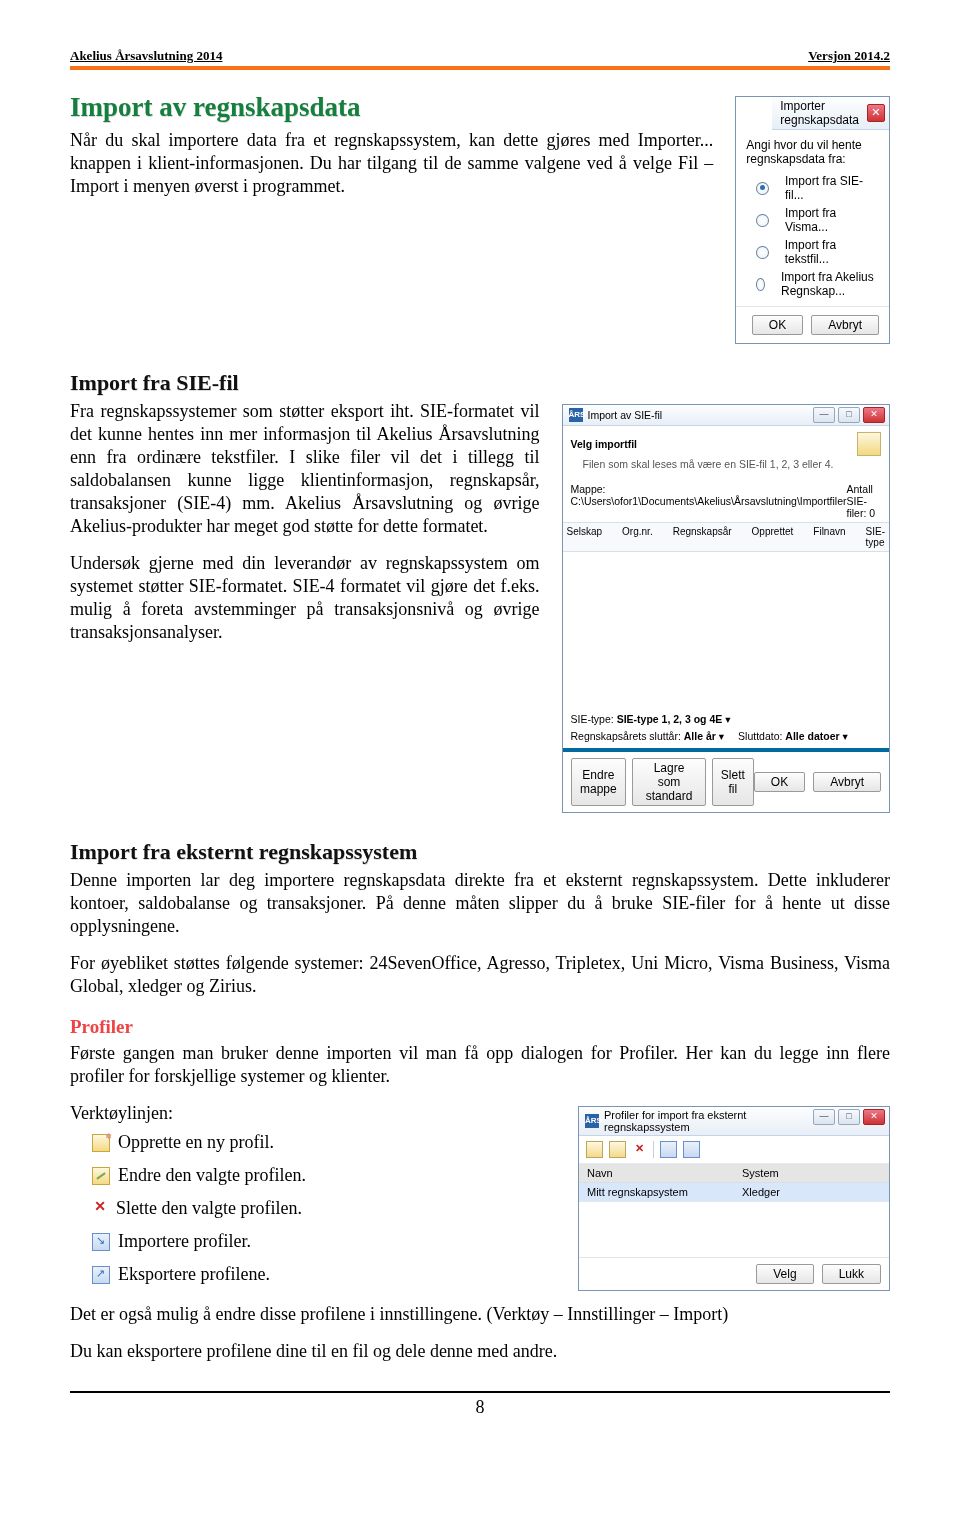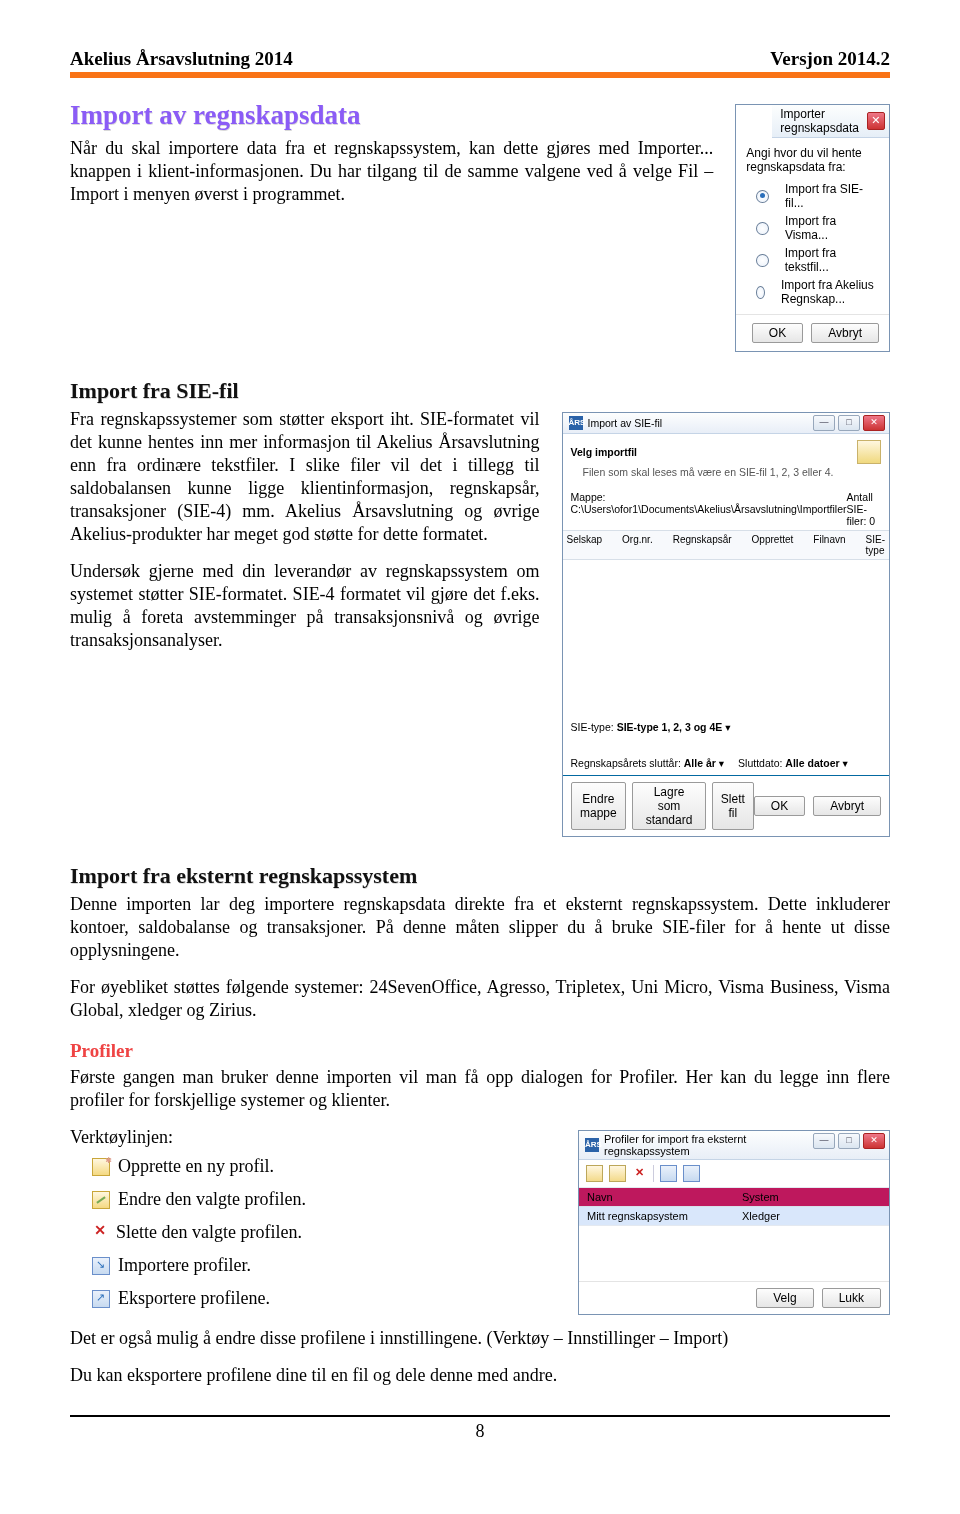--- a/index.html
+++ b/index.html
@@ -11,30 +11,31 @@
     width: 960px;
   }
   .page {
     padding: 48px 70px 40px 70px;
     box-sizing: border-box;
   }
   .header {
     display: flex;
     justify-content: space-between;
     font-weight: bold;
-    font-size: 19px;
-    border-bottom: 6px solid #f97316;
+    font-size: 13px;
+    border-bottom: 4px solid #f97316;
     padding-bottom: 2px;
     margin-bottom: 22px;
+    text-decoration: underline;
   }
   h1 {
     font-size: 27px;
     font-weight: bold;
     margin: 0 0 6px 0;
-    color: #8b5cf6;
+    color: #15803d;
     text-shadow: 0.5px 0.5px 0 rgba(0,0,0,0.15);
   }
   h2 {
     font-size: 22px;
     font-weight: bold;
     margin: 26px 0 4px 0;
     color: #111;
     text-shadow: 0.5px 0.5px 0 rgba(0,0,0,0.15);
   }
   h3 {
@@ -126,44 +127,44 @@
   .wbtns { display: flex; gap: 3px; }
   .wbtn { width: 20px; height: 14px; border: 1px solid #97a7bb; border-radius: 2px;
     background: linear-gradient(#f7f9fc,#dbe5f0); font-size: 9px; line-height: 12px; text-align: center; color: #445; }
   .wbtn.red { background: linear-gradient(#e78,#c33); border-color:#a22; color:#fff; }
   .dlg2 .tools { padding: 6px 8px; }
   .dlg2 .path-row { display:flex; justify-content:space-between; padding:3px 8px; }
   .dlg2 .cols { display:flex; border-top:1px solid #d7dfe8; border-bottom:1px solid #d7dfe8;
     background:#f7f9fc; padding:3px 4px; font-size:10px; gap:20px;}
   .dlg2 .cols span { flex:1; }
   .dlg2 .list { height:155px; background:#fff; }
-  .dlg2 .filters { display:flex; flex-wrap:wrap; gap:24px 14px; padding:6px 8px; align-items:center; }
+  .dlg2 .filters { display:flex; flex-wrap:wrap; gap:5px 14px; padding:6px 8px; align-items:center; }
   .dlg2 .filters span { white-space:nowrap; }
-  .dlg2 .bot { display:flex; justify-content:space-between; align-items:center; padding:6px 8px; border-top:1px solid #0369a1; }
+  .dlg2 .bot { display:flex; justify-content:space-between; align-items:center; padding:6px 8px; border-top:4px solid #0369a1; }
   .grpbtns { display:flex; gap:6px; }
   .rbtns { display:flex; gap:8px; }
   .icon-row { display:flex; align-items:flex-start; gap:8px; margin:4px 0 10px 22px; font-size:18px; line-height:1.28; }
   .icon-row .ico { width:16px; height:16px; margin-top:3px; flex:0 0 auto; }
   .ico-new { border:1px solid #c9a63a; background:linear-gradient(#fff7e0,#f4d982); position:relative; }
   .ico-new::after { content:"✱"; position:absolute; top:-3px; right:-3px; font-size:8px; color:#d98; }
   .ico-edit { border:1px solid #c9a63a; background:linear-gradient(#fff7e0,#f4d982); position:relative; }
   .ico-edit::after { content:""; position:absolute; width:10px; height:2px; background:#7a5; top:7px; left:3px; transform:rotate(-35deg); }
   .ico-del { color:#c22; font-weight:bold; font-size:14px; line-height:14px; text-align:center; border:none; }
   .ico-imp { border:1px solid #6a8fca; background:linear-gradient(#eaf1fb,#c7daf0); position:relative; }
   .ico-imp::after { content:"↘"; position:absolute; top:-1px; left:3px; font-size:11px; color:#2b6fbb; }
   .ico-exp { border:1px solid #6a8fca; background:linear-gradient(#eaf1fb,#c7daf0); position:relative; }
   .ico-exp::after { content:"↗"; position:absolute; top:-1px; left:3px; font-size:11px; color:#2b6fbb; }
   .profiler-wrap { float:right; margin: 4px 0 12px 20px; }
   .dlg3 { width:310px; border:1px solid #7a94b3; background:#fff;
     font-family:"Segoe UI",Tahoma,sans-serif; font-size:11px; }
   .dlg3 .tb { display:flex; gap:6px; padding:5px 7px; border-bottom:1px solid #e4e9f0; }
   .tbico { width:15px; height:15px; border:1px solid #bca75a; background:linear-gradient(#fff7e0,#f3da8a); }
   .tbico.del { border:none; background:none; color:#c22; text-align:center; font-weight:bold; line-height:14px; }
   .tbico.imp, .tbico.exp { border-color:#6a8fca; background:linear-gradient(#eaf1fb,#c7daf0); }
-  .dlg3 .hdr { display:flex; border-bottom:1px solid #d7dfe8; background:#be185d; }
+  .dlg3 .hdr { display:flex; border-bottom:1px solid #d7dfe8; background:#e5e5e5; }
   .dlg3 .hdr span, .dlg3 .tr span { flex:1; padding:3px 8px; }
   .dlg3 .tr { display:flex; background:#d9e7fb; border-bottom:1px solid #e4e9f0;}
   .dlg3 .fill { height:55px; }
   .dlg3 .foot { display:flex; justify-content:flex-end; gap:8px; padding:6px 8px; border-top:1px solid #e4e4e4; }
   .page-num { text-align:center; font-size:18px; margin-top:28px; border-top:2px solid #000; padding-top:4px; }
   .clear { clear:both; }
 </style>
 </head>
 <body>
 

